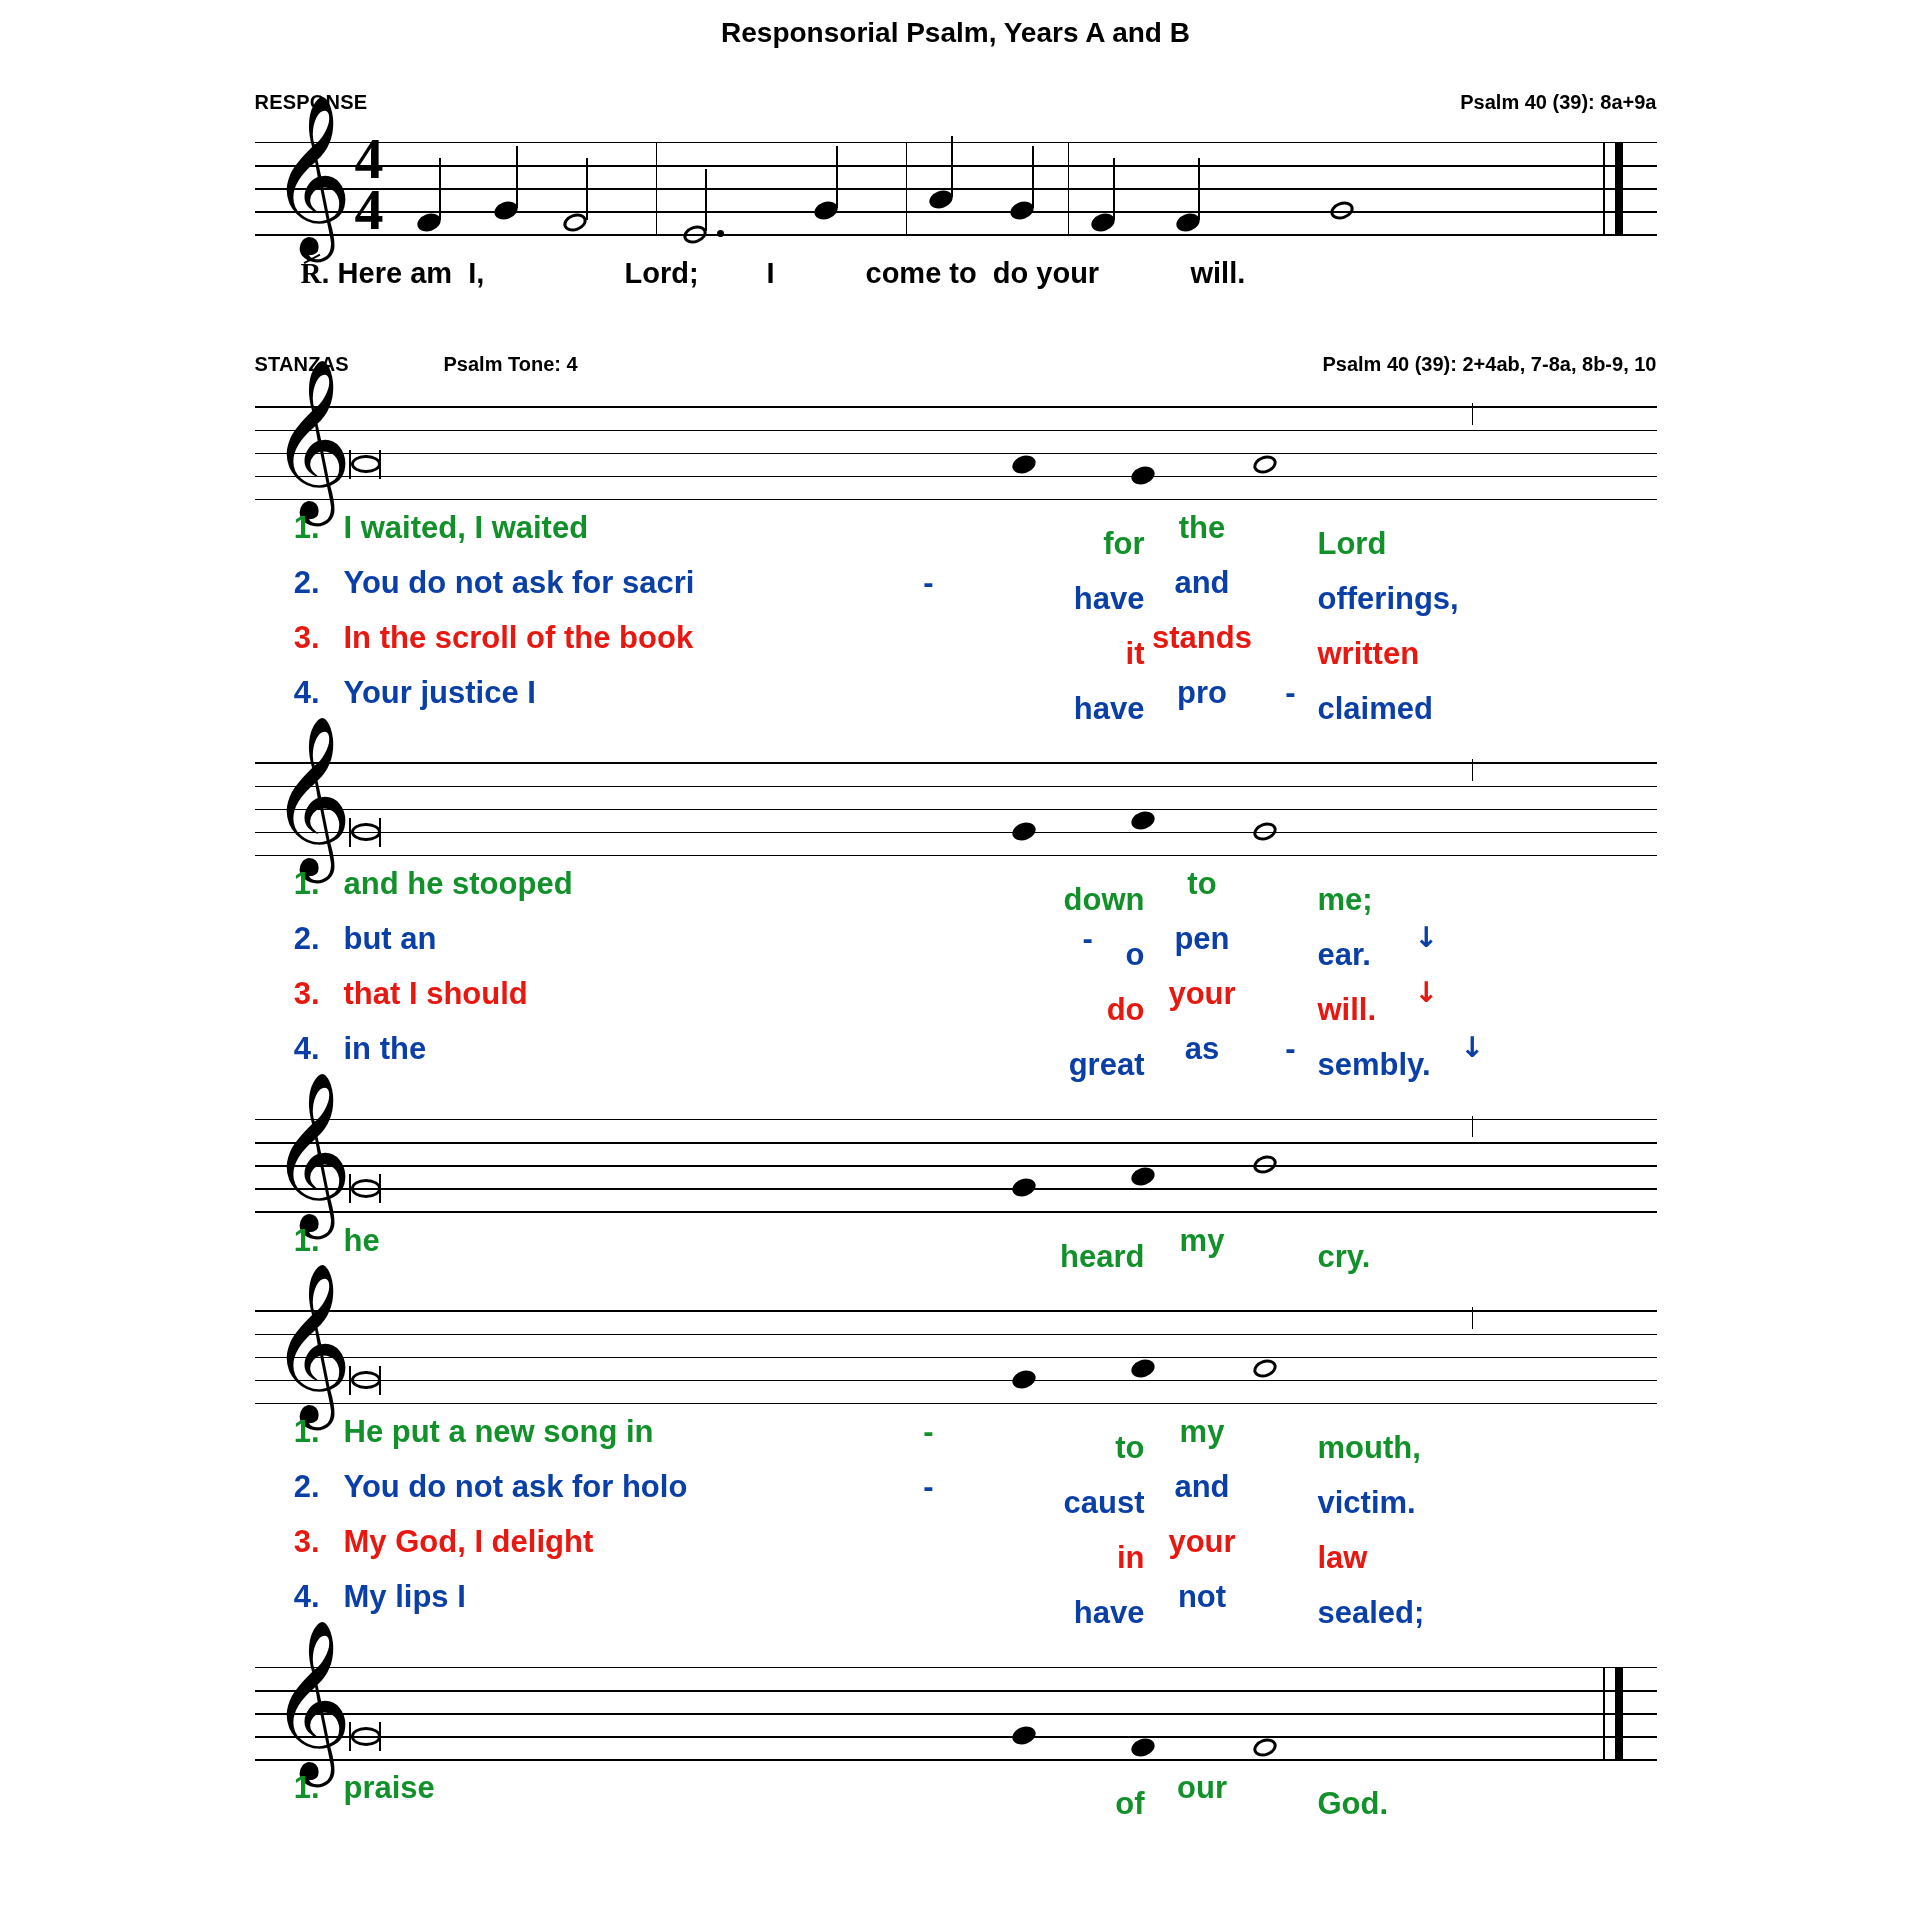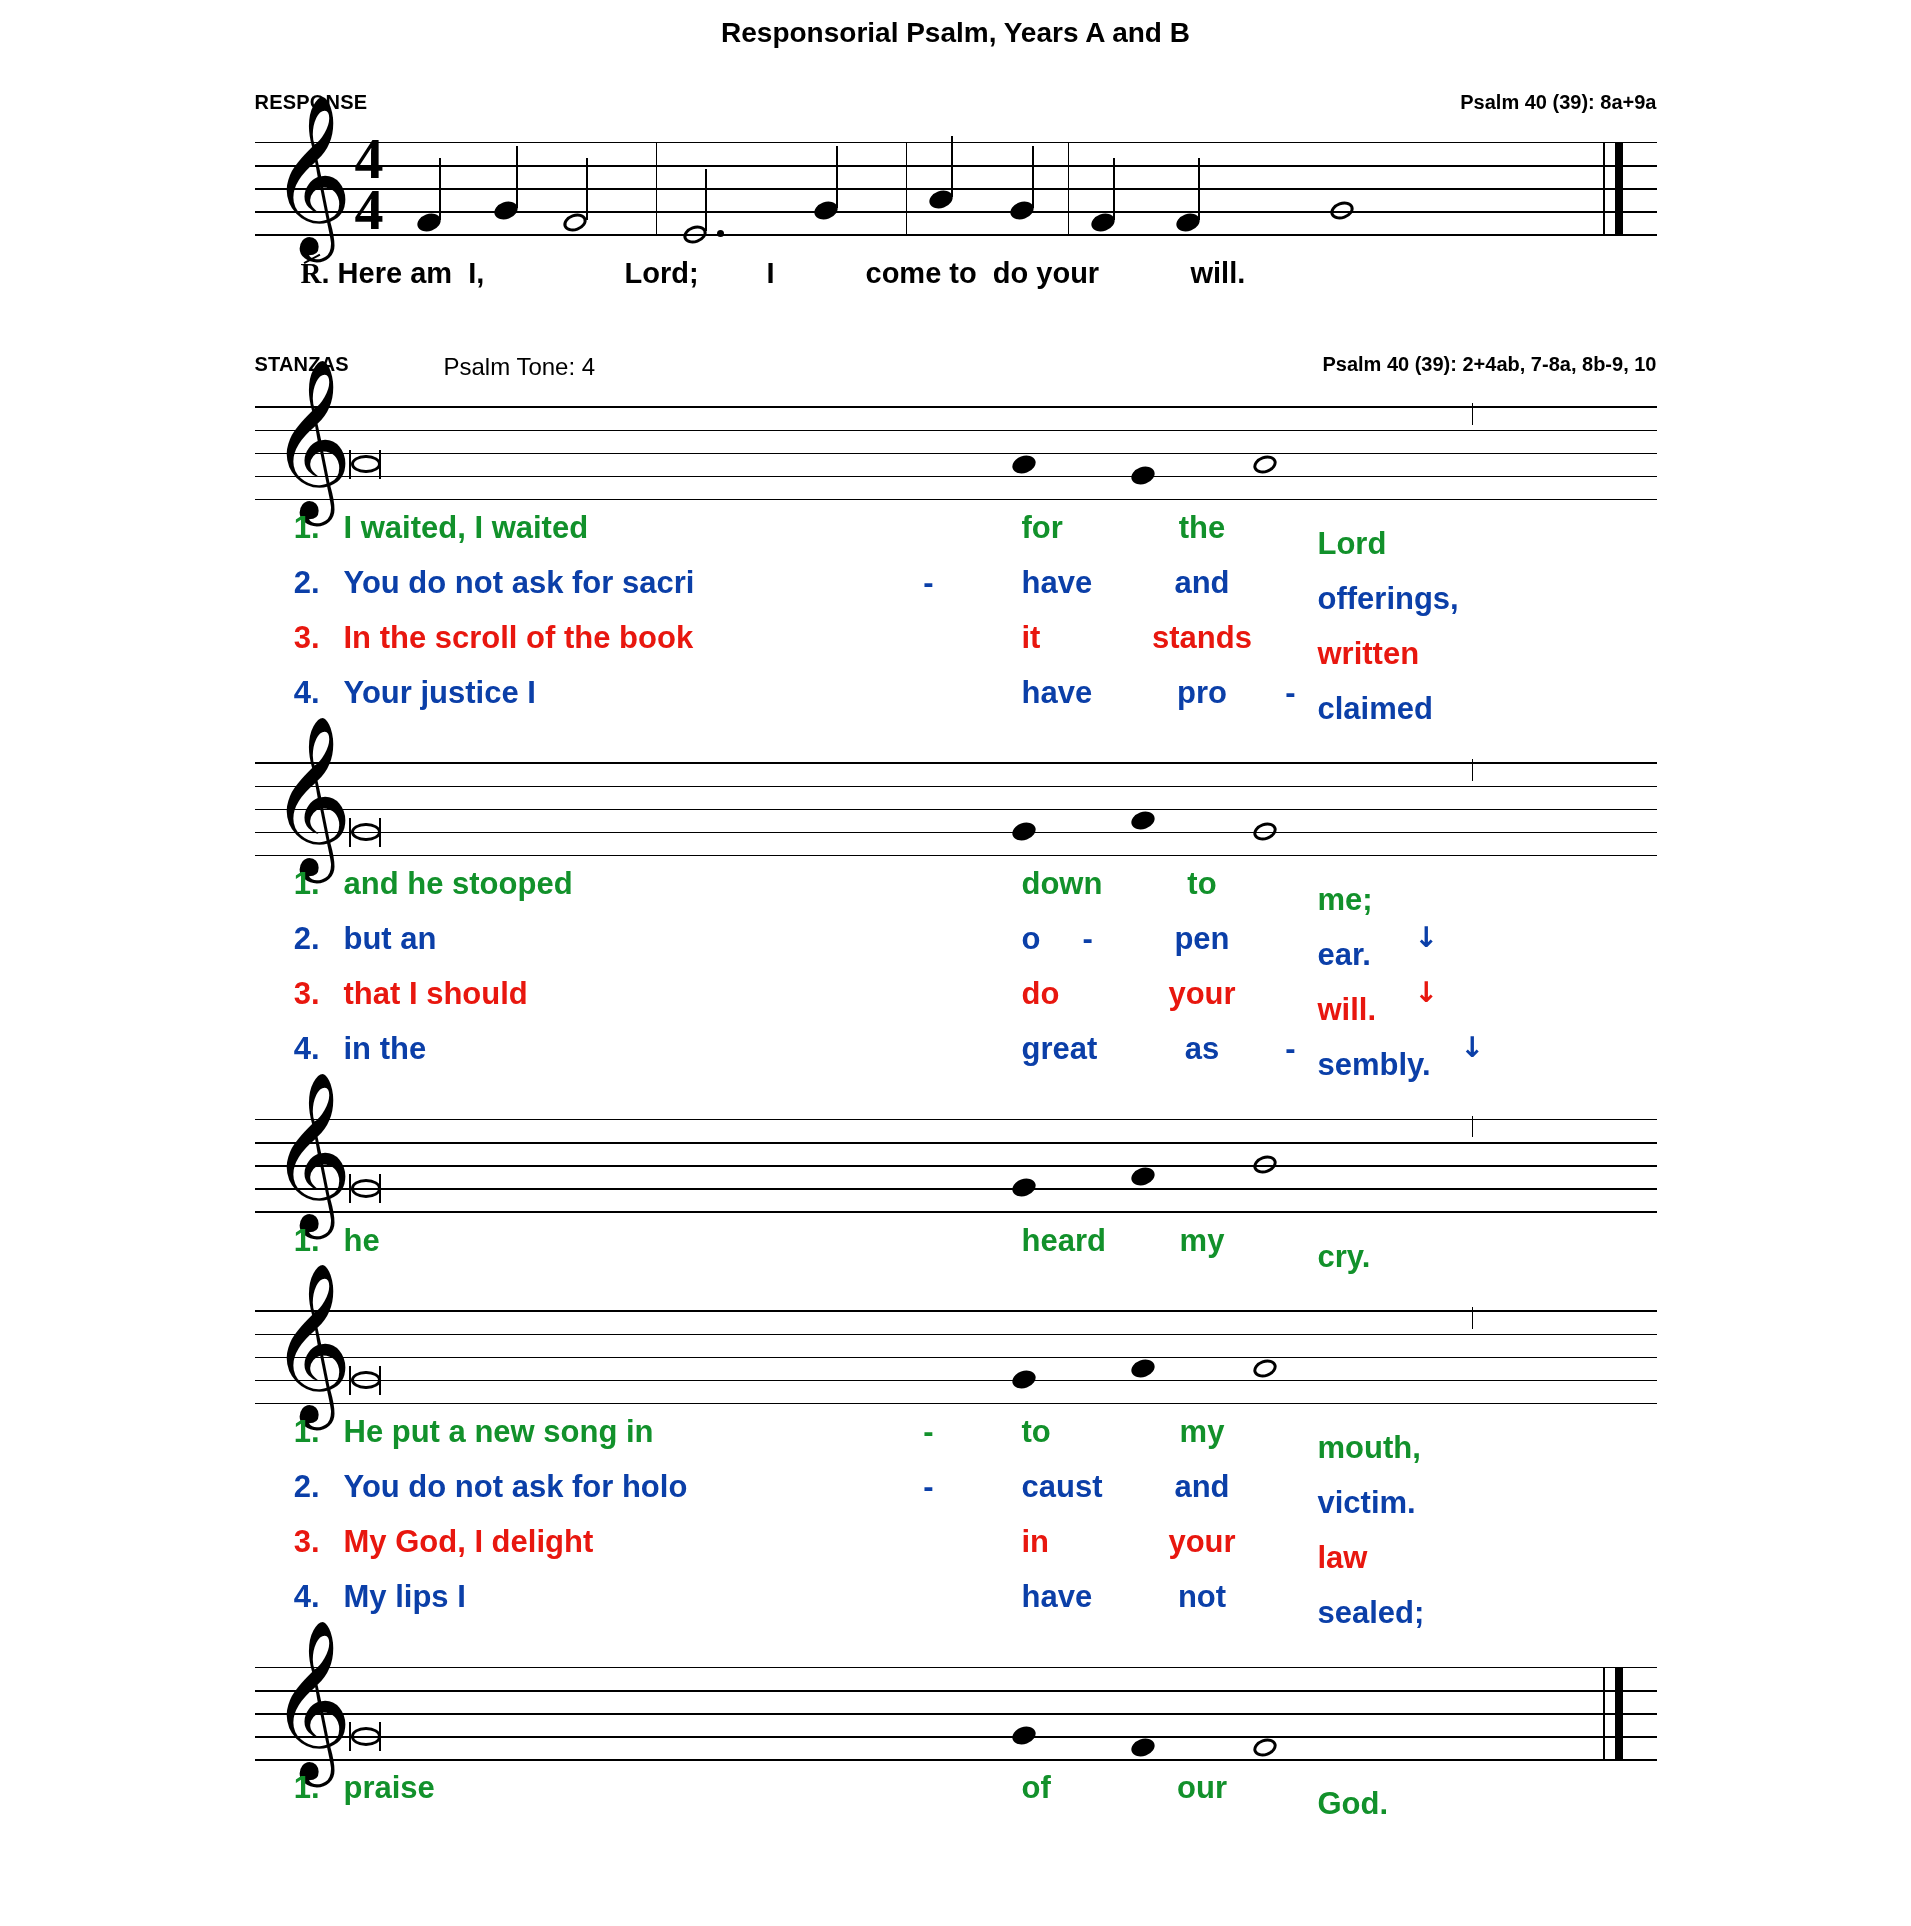--- a/index.html
+++ b/index.html
@@ -55,22 +55,22 @@
     left: 0;
     top: 0;
     font-size: 20px;
     font-weight: bold;
     letter-spacing: 0.2px;
   }
   .label-mid {
     position: absolute;
     left: 189px;
     top: 0;
-    font-size: 24px;
-    font-weight: normal;
+    font-size: 20px;
+    font-weight: bold;
   }
   .label-right {
     position: absolute;
     right: 0;
     top: 0;
     font-size: 20px;
     font-weight: bold;
     text-align: right;
   }
 
@@ -234,21 +234,21 @@
     width: 42px;
     text-align: right;
   }
   .stanza-line .txt {
     position: absolute;
     left: 89px;
     top: 0;
     white-space: pre;
   }
   .stanza-line .c1 { position: absolute; top: 0; left: 651px; width: 46px; text-align: center; }
-  .stanza-line .c2 { position: absolute; top: 0; left: 767px; width: 123px; text-align: left; }
+  .stanza-line .c2 { position: absolute; top: 16px; left: 767px; width: 123px; text-align: right; }
   .stanza-line .c3 { position: absolute; top: 0; left: 886px; width: 123px; text-align: center; }
   .stanza-line .c4 { position: absolute; top: 0; left: 1009px; width: 54px; text-align: center; }
   .stanza-line .c5 { position: absolute; top: 16px; left: 1063px; white-space: pre; }
 
   .v1 { color: #12912b; }
   .v2 { color: #0b3fa8; }
   .v3 { color: #e8170f; }
   .v4 { color: #0b3fa8; }
 
   .arrow {

